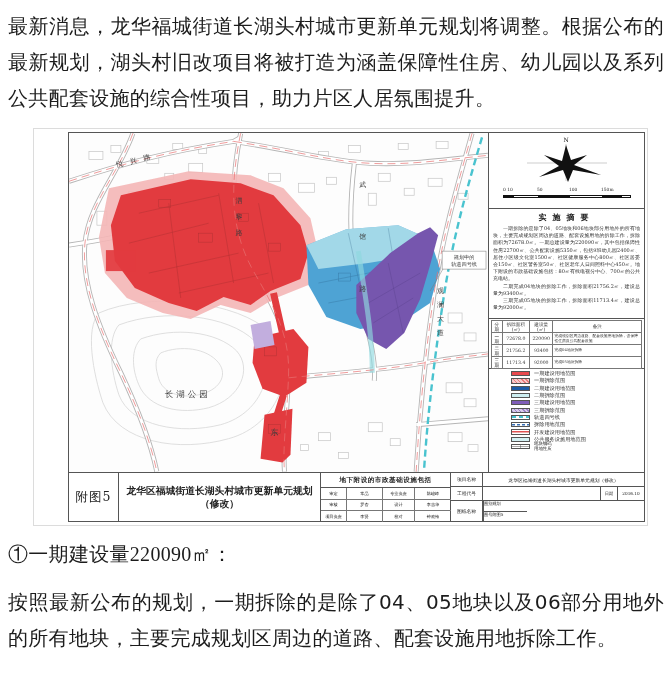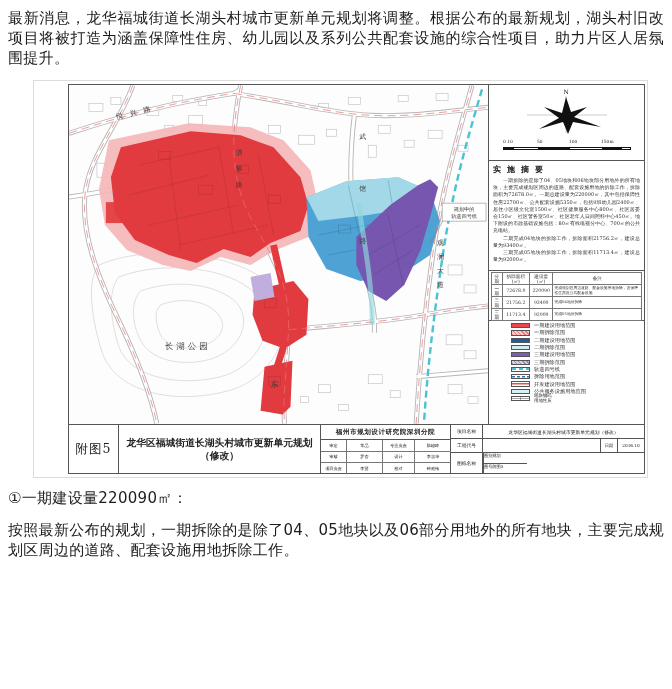--- a/index.html
+++ b/index.html
@@ -2,36 +2,36 @@
 <html><head>
 <meta charset="utf-8">
 <style>
   * { margin:0; padding:0; box-sizing:border-box; }
   html,body { width:672px; }
   body {
     width:672px; height:689px; overflow:hidden; background:#fff;
     font-family:"DejaVu Sans","Liberation Sans",sans-serif;
     color:#1c1c1c; padding:8px;
   }
-  .para { font-size:15px; line-height:20px; margin:0 0 12px 0; letter-spacing:0.3px; text-align:justify; }
-  .para.heading { margin-top:2px; }
+  .para { font-size:20px; line-height:36px; margin:0 0 12px 0; letter-spacing:0.3px; text-align:justify; }
+  .para.heading { margin-top:2px;font-family:Liberation Serif, serif; }
 
   
   .map-fig { width:615px; height:398px; margin:6px 0 10px 25px; border:1px solid #dcdcdc; background:#fff; position:relative; }
   .sheet { position:absolute; left:34px; top:3px; width:577px; height:390px; border:1px solid #555; background:#fff; }
   .sheet-top { display:flex; height:339px; }
   .map-svg { width:420px; height:339px; display:block; border-right:1px solid #555; background:#fdfdfd; }
 
   .panel { width:155px; display:flex; flex-direction:column; font-family:"DejaVu Serif","Liberation Serif",serif; }
   .pbox { border-bottom:1px solid #555; position:relative; }
   .compass-box { height:76px; }
   .summary-box { height:110px; padding:2px 4px; }
   .table-box { height:50px; padding:1px 2px; }
   .legend-box { height:103px; padding:1px 0 0 0; border-bottom:none; }
-  .pbox h3 { font-size:8px; letter-spacing:6px; font-weight:700; color:#222; padding:1px 0 2px 0; }
+  .pbox h3 { font-size:8px; text-align:center; letter-spacing:6px; font-weight:700; color:#222; padding:1px 0 2px 0; }
   .summary-box p { font-size:5px; line-height:7.2px; text-indent:2em; color:#333; text-align:justify; }
   .scale-wrap { position:absolute; left:14px; top:54px; width:128px; height:18px; }
   .scale-labels { position:relative; height:7px; font-size:4.4px; color:#222; }
   .scale-labels span { position:absolute; top:0; }
   .sl0{left:0;} .sl1{left:34px;} .sl2{left:66px;} .sl3{left:98px;}
   .scale-bar { margin-top:1px; height:3px; border:0.5px solid #111; display:flex; }
   .scale-bar i { display:block; height:100%; }
   .sb-b { background:#111; } .sb-w { background:#fff; }
 
   table.phase { width:100%; border-collapse:collapse; font-size:4.6px; color:#333; }
@@ -338,21 +338,21 @@
               </span>
             </div>
           </div>
         </aside>
       </div>
 
       <div class="titleblock">
         <div class="tb-a">附图5</div>
         <div class="tb-b">龙华区福城街道长湖头村城市更新单元规划（修改）</div>
         <div class="tb-c">
-          <div class="tb-inst">福州市规划设计研究院深圳分院</div>
+          <div class="tb-inst">地下附设的市政基础设施包括</div>
           <div class="staff">
             <div>审定</div>
             <div>常品</div>
             <div>专业负责</div>
             <div>陈峻峰</div>
             <div>审核</div>
             <div>罗杏</div>
             <div>设计</div>
             <div>李志华</div>
             <div>项目负责</div>

